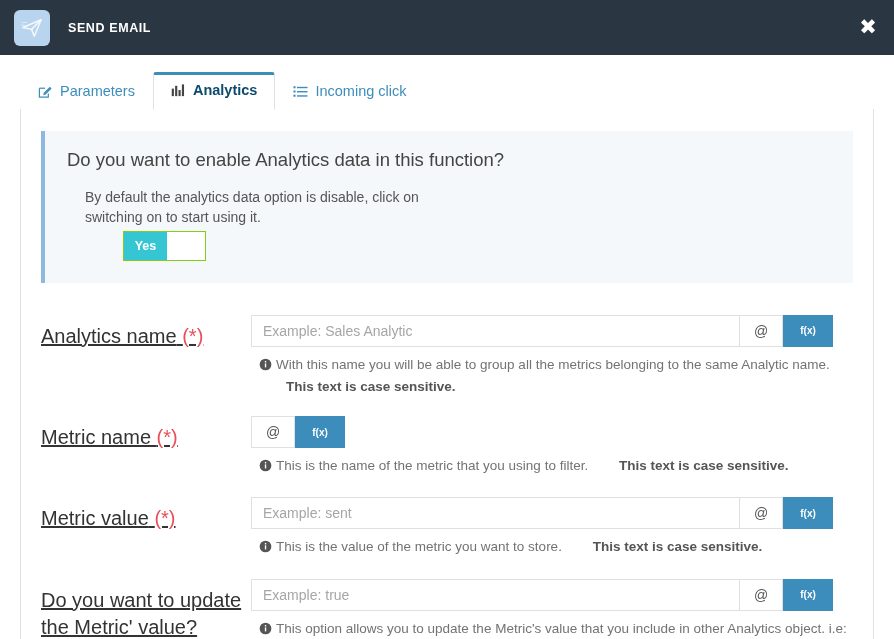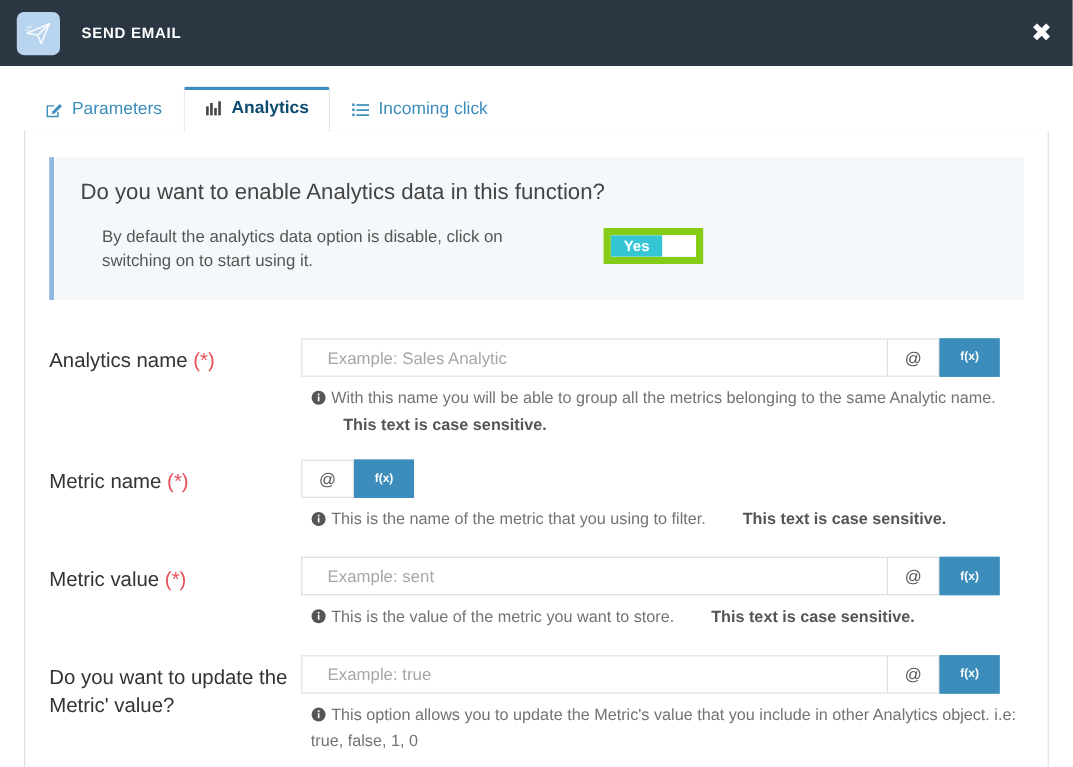--- a/index.html
+++ b/index.html
@@ -116,35 +116,36 @@
   .callout-title {
     font-size: 18.5px;
     color: #444444;
     font-weight: normal;
     margin: 0 0 16px 0;
   }
   .callout-row {
     display: flex;
     align-items: flex-start;
     padding-left: 18px;
+    flex-direction: column;
   }
   .callout-text {
     font-size: 14px;
     color: #555555;
     line-height: 1.45;
     max-width: 380px;
     flex: 0 0 auto;
   }
   .toggle {
     margin-left: 38px;
     margin-top: 3px;
     display: flex;
     width: 83px;
     height: 30px;
-    border: 6px solid #84cc16;
+    border: 1px solid #84cc16;
     cursor: pointer;
     flex: 0 0 auto;
     overflow: hidden;
   }
   .toggle-on {
     background: #36c6d3;
     color: #ffffff;
     font-size: 12.5px;
     font-weight: bold;
     display: flex;
@@ -159,42 +160,43 @@
 
   
   .form-row {
     display: flex;
     align-items: flex-start;
     margin-bottom: 5px;
   }
   .form-label {
     width: 210px;
     flex: 0 0 210px;
-    font-size: 17px;
+    font-size: 20px;
     color: #333333;
     padding-top: 8px;
     line-height: 1.35;
+    text-decoration: underline;
   }
   .req { color: #e7505a; }
   .form-control-area {
     flex: 1;
     min-width: 0;
   }
   .input-group {
     display: flex;
     width: 100%;
     max-width: 582px;
     height: 32px;
   }
   .input-group input {
     flex: 1;
     min-width: 0;
     border: 1px solid #e0e0e0;
     border-right: none;
-    padding: 0 21px;
+    padding: 0 11px;
     font-size: 14px;
     color: #555555;
     font-family: "Liberation Sans", sans-serif;
     outline: none;
     background: #ffffff;
   }
   .input-group input::placeholder { color: #a6a6a6; }
   .addon {
     width: 44px;
     flex: 0 0 44px;

